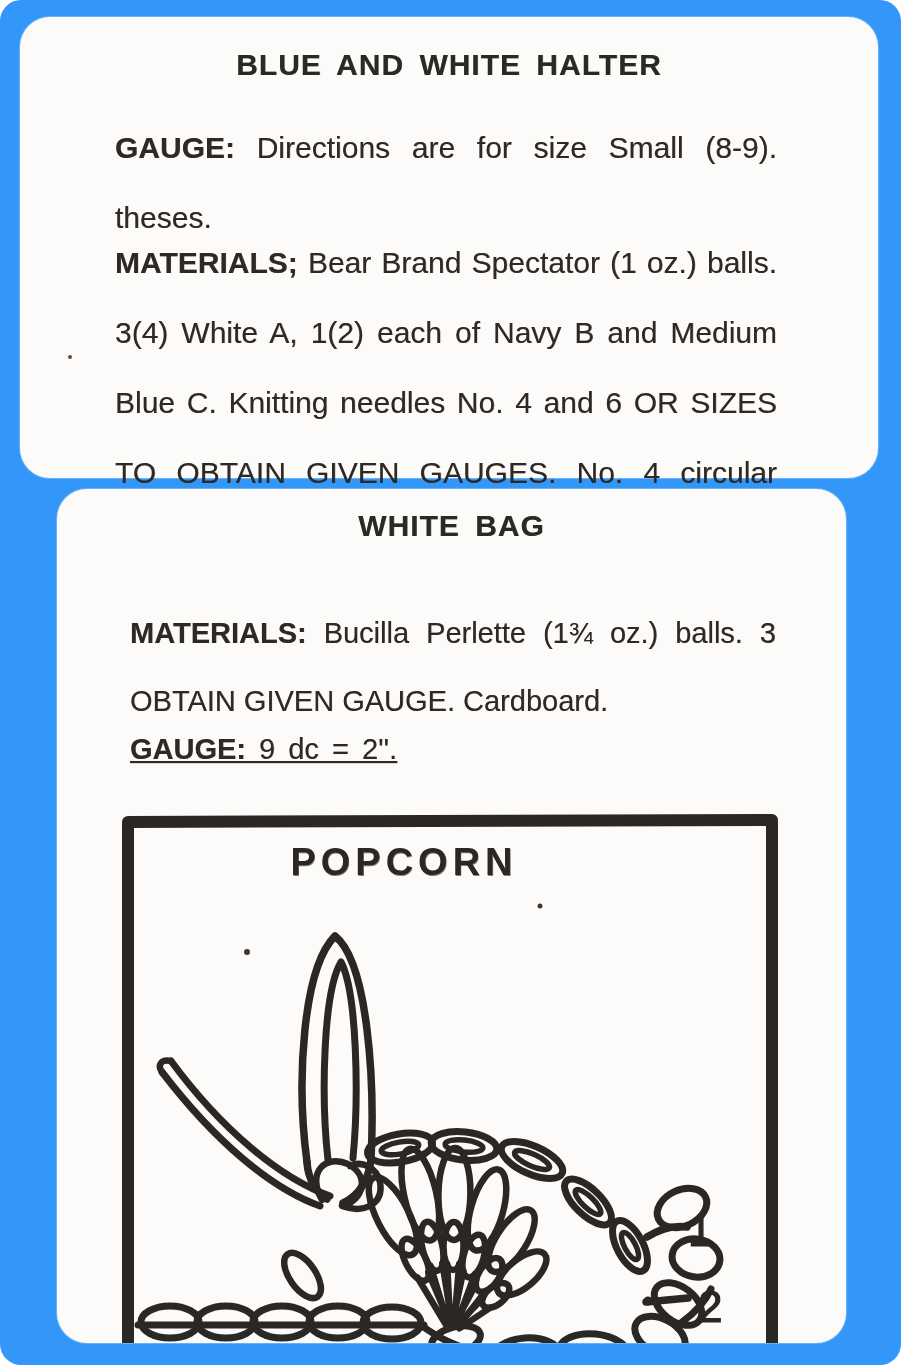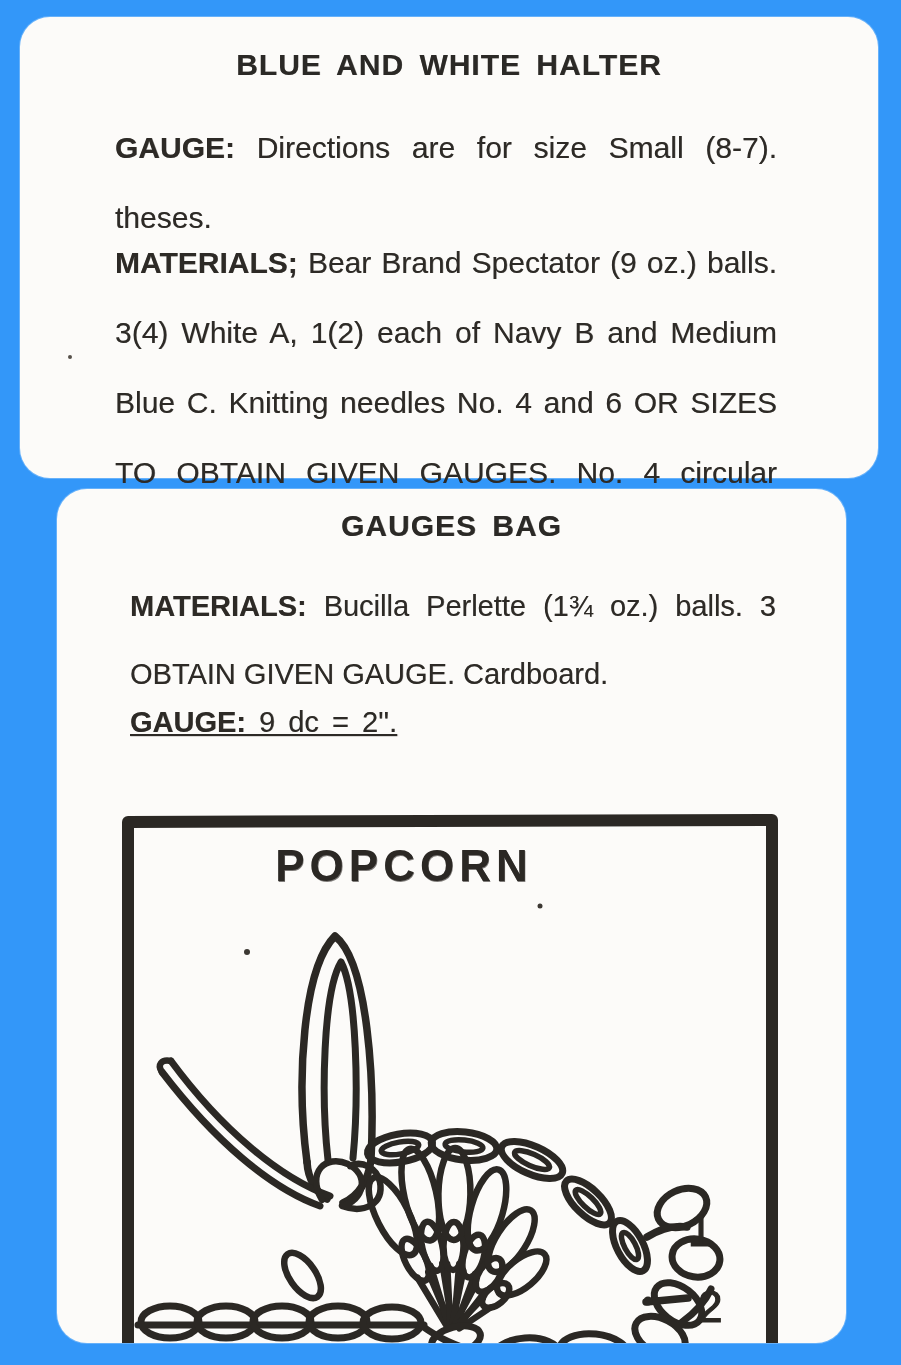--- a/index.html
+++ b/index.html
@@ -3,20 +3,21 @@
 <meta charset="utf-8">
 <style>
   html,body{margin:0;padding:0;}
   .page{
     position:relative;
     width:901px;height:1365px;
     background:#3397f9;
     overflow:hidden;
     font-family:"Liberation Sans",sans-serif;
     color:#2d2a26;
+    border-radius:21px;
   }
   .card{
     position:absolute;
     background:#fcfbf9;
     border-radius:30px;
     box-shadow:0 0 0 1px rgba(255,255,255,.25);
   }
   #card1{left:20px;top:17px;width:858px;height:461px;}
   #card2{left:57px;top:489px;width:789px;height:854px;overflow:hidden;}
   .card-title{
@@ -32,33 +33,33 @@
   .para .line{
     text-shadow:0.35px 0.35px 0 rgba(45,42,38,.5);
   }
   .line{display:block;}
   .line.j{text-align:justify;}
   .line.j::after{content:"";display:inline-block;width:100%;height:0;}
   .b{font-weight:bold;}
   #sizes-para{margin-top:50px;}
   #materials1-para{margin-top:10px;}
   #gauge1-para{margin-top:8px;}
-  #materials2-para{margin-top:48px;}
+  #materials2-para{margin-top:75px;}
   #gauge2-para{margin-top:14px;}
   .gauge-line{word-spacing:5px;text-decoration:underline;}
   .speck{position:absolute;background:#55504a;border-radius:50%;}
   
   .popbox{
     position:absolute;left:65px;top:321px;width:656px;height:540px;
   }
   .popbox svg{position:absolute;left:0;top:0;}
   .pop-title{
     position:absolute;top:31px;left:0;width:100%;
     text-align:center;
-    font-size:44px;font-weight:bold;letter-spacing:5px;
+    font-size:38px;font-weight:bold;letter-spacing:5px;
     color:#2b2824;
     transform:translateX(-46px);
     text-shadow:0.6px 0.6px 0 rgba(43,40,36,.6);
   }
   .ink{stroke:#2b2824;fill:none;stroke-linecap:round;stroke-linejoin:round;}
   .num{
     font-family:"Liberation Sans",sans-serif;
     font-size:44px;
     fill:#2b2824;stroke:#2b2824;stroke-width:1.2;
   }
@@ -66,41 +67,41 @@
 </head>
 <body>
 
 <div class="page">
 
   <div class="card" id="card1">
     <div class="card-title">BLUE AND WHITE HALTER</div>
 
     <div class="body1">
       <div class="para" id="sizes-para">
-        <div class="line j"><span class="b">GAUGE:</span><span> Directions are for size Small (8-7).</span></div>
+        <div class="line j"><span class="b">GAUGE:</span><span> Directions are for size Small (8-9).</span></div>
         <div class="line">theses.</div>
       </div>
 
       <div class="para" id="materials1-para">
-        <div class="line j"><span class="b">MATERIALS;</span><span> Bear Brand Spectator (9 oz.) balls.</span></div>
+        <div class="line j"><span class="b">MATERIALS;</span><span> Bear Brand Spectator (1 oz.) balls.</span></div>
         <div class="line j">3(4) White A, 1(2) each of Navy B and Medium</div>
         <div class="line j">Blue C. Knitting needles No. 4 and 6 OR SIZES</div>
         <div class="line j">TO OBTAIN GIVEN GAUGES. No. 4 circular</div>
         <div class="line">needles.</div>
       </div>
 
       <div class="para" id="gauge1-para">
         <div class="line gauge-line"><span class="b">GAUGE:</span><span> 11 sts = 2''.</span></div>
       </div>
     </div>
     <div class="speck" style="left:48px;top:338px;width:4px;height:4px;"></div>
   </div>
 
   <div class="card" id="card2">
-    <div class="card-title">GAUGES BAG</div>
+    <div class="card-title">WHITE BAG</div>
 
     <div class="body2">
       <div class="para" id="materials2-para">
         <div class="line j"><span class="b">MATERIALS:</span><span> Bucilla Perlette (1¾ oz.) balls. 3</span></div>
         <div class="line">OBTAIN GIVEN GAUGE. Cardboard.</div>
       </div>
 
       <div class="para" id="gauge2-para">
         <div class="line gauge-line"><span class="b">GAUGE:</span><span> 9 dc = 2''.</span></div>
       </div>

